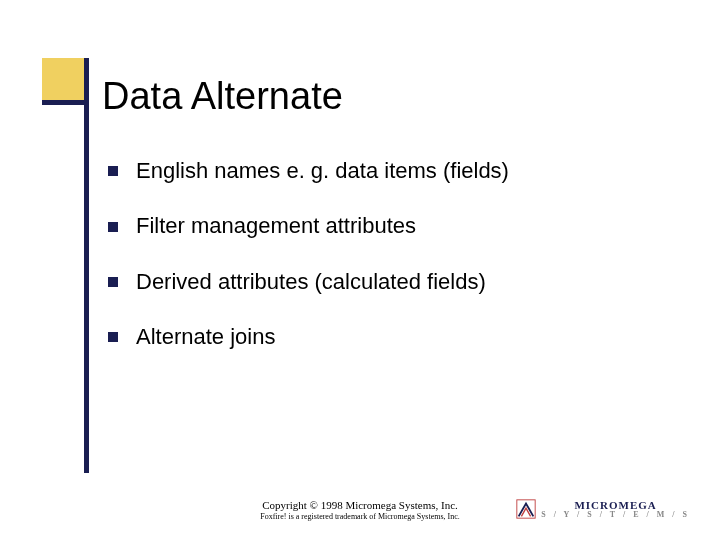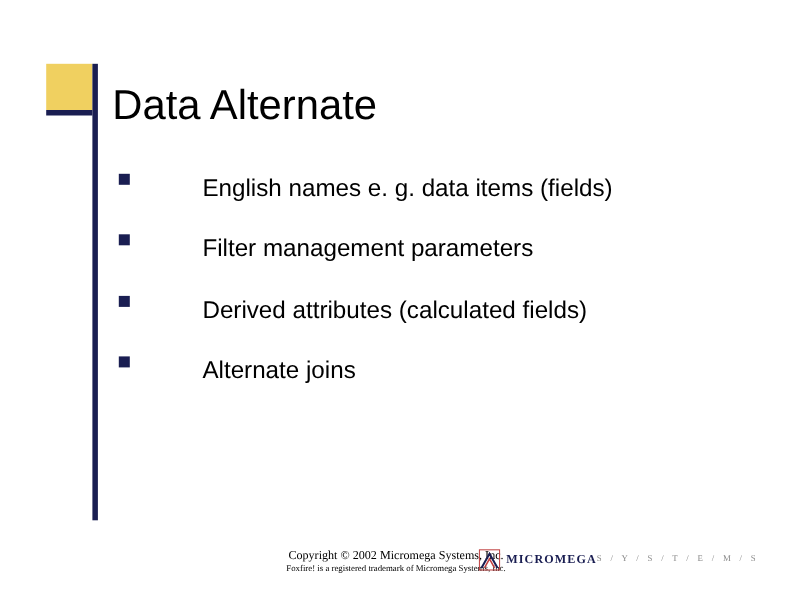--- a/index.html
+++ b/index.html
@@ -52,22 +52,22 @@
     font-weight: normal;
   }
   .content {
     position: absolute;
     top: 158px;
     left: 108px;
     right: 50px;
   }
   .list-item {
     display: flex;
+    align-items: center;
     margin-bottom: 29px;
-    gap: 48px;
   }
   .bullet {
     width: 10px;
     height: 10px;
     background: #1a1e52;
     margin-right: 18px;
     flex-shrink: 0;
   }
   .item-text {
     font-size: 22px;
@@ -100,69 +100,71 @@
     display: flex;
     align-items: center;
   }
   .logo-mark {
     width: 22px;
     height: 22px;
     margin-right: 4px;
   }
   .logo-text {
     display: flex;
-    flex-direction: row;
+    flex-direction: column;
     line-height: 1;
+    align-items: center;
   }
   .logo-name {
     font-family: "Times New Roman", Times, serif;
     font-size: 11px;
     letter-spacing: 1px;
     color: #1a1e52;
     font-weight: bold;
   }
   .logo-sub {
     font-family: "Times New Roman", Times, serif;
     font-size: 8px;
     letter-spacing: 3px;
     color: #888;
+    font-weight: bold;
   }
 </style>
 </head>
 <body>
 
 <div class="decoration">
   <div class="dec-yellow"></div>
   <div class="dec-navy-v"></div>
   <div class="dec-navy-h"></div>
 </div>
 
 <div class="title">Data Alternate</div>
 
 <div class="content">
   <div class="list-item">
     <div class="bullet"></div>
     <div class="item-text">English names e. g. data items (fields)</div>
   </div>
   <div class="list-item">
     <div class="bullet"></div>
-    <div class="item-text">Filter management parameters</div>
+    <div class="item-text">Filter management attributes</div>
   </div>
   <div class="list-item">
     <div class="bullet"></div>
     <div class="item-text">Derived attributes (calculated fields)</div>
   </div>
   <div class="list-item">
     <div class="bullet"></div>
     <div class="item-text">Alternate joins</div>
   </div>
 </div>
 
 <div class="footer">
-  <div class="copyright">Copyright © 2002 Micromega Systems, Inc.</div>
+  <div class="copyright">Copyright © 1998 Micromega Systems, Inc.</div>
   <div class="trademark">Foxfire! is a registered trademark of Micromega Systems, Inc.</div>
 </div>
 
 <div class="logo">
   <svg class="logo-mark" viewBox="0 0 24 24">
     <rect x="2" y="2" width="20" height="20" fill="none" stroke="#c04040" stroke-width="1"></rect>
     <path d="M4 20 L12 6 L20 20" fill="none" stroke="#1a1e52" stroke-width="2"></path>
     <path d="M7 20 L12 11 L17 20" fill="none" stroke="#c04040" stroke-width="1.5"></path>
   </svg>
   <div class="logo-text">

